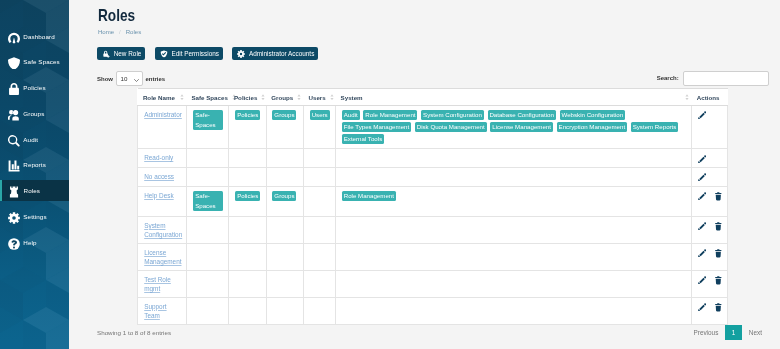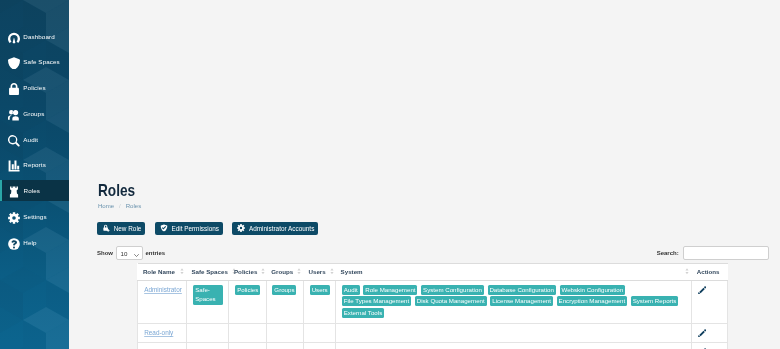--- a/index.html
+++ b/index.html
@@ -5,21 +5,21 @@
 <style>
   * { box-sizing: border-box; }
   html, body { margin:0; padding:0; }
   body {
     width: 780px; height: 349px; overflow: hidden;
     font-family: "Liberation Sans", sans-serif;
     background: #f4f4f4;
     color: #333;
     -webkit-font-smoothing: antialiased;
   }
-  .app { display:flex; width:708px; height:349px;align-items:center; }
+  .app { display:flex; width:708px; height:349px; }
 
   
   .sidebar {
     width: 69px; height: 349px; flex: 0 0 69px;
     background: #0f4763;
     position: relative; overflow: hidden;
   }
   .sidebar-pattern { position:absolute; inset:0; }
   .sidebar-nav { position:relative; z-index:2; padding-top: 25.5px; }
   .nav-item {

